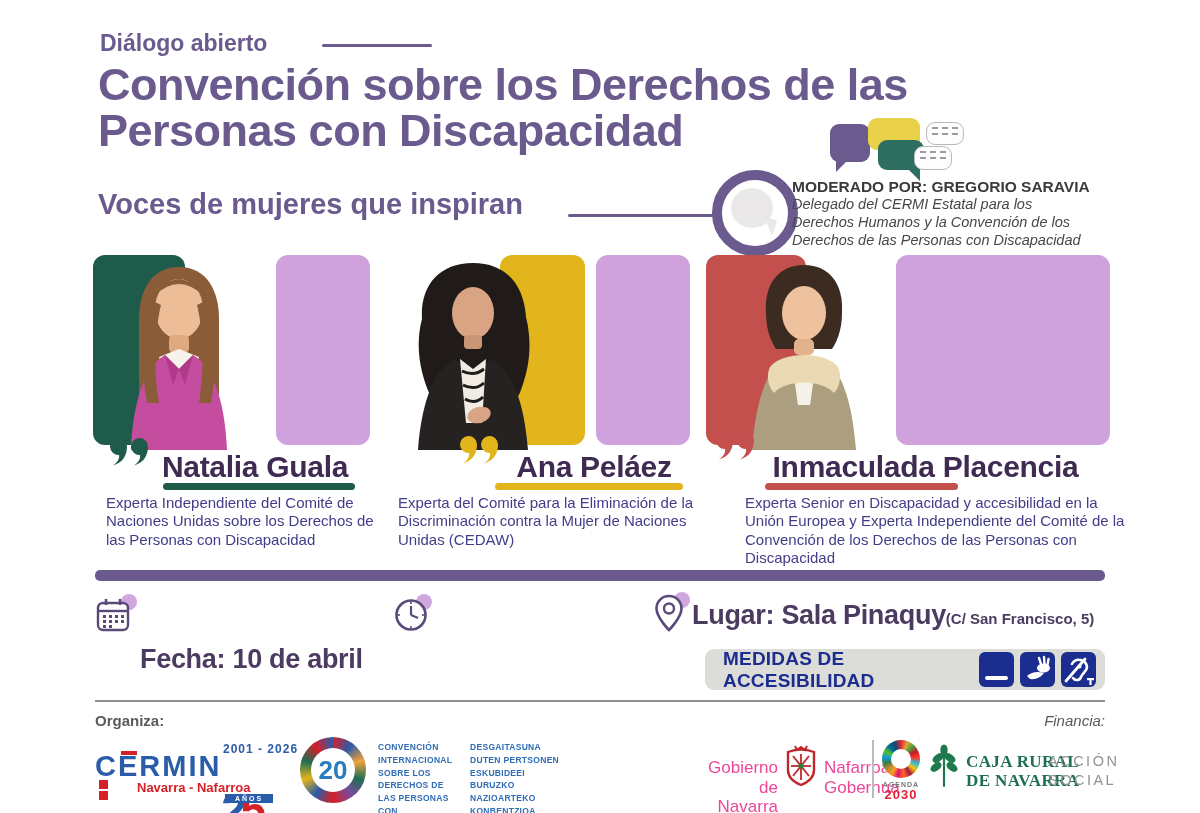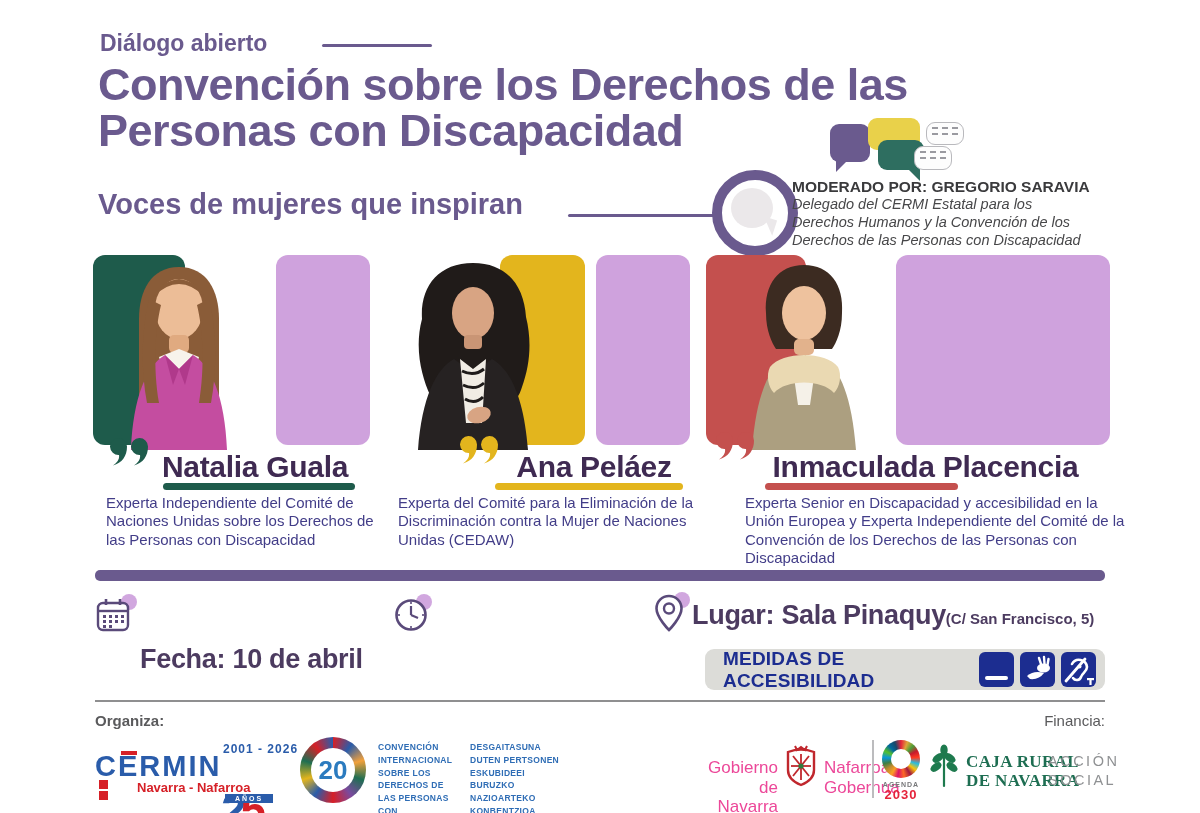--- a/index.html
+++ b/index.html
@@ -264,21 +264,21 @@
               <rect x="26" y="26" width="7" height="2.2"></rect>
               <rect x="28.4" y="26" width="2.2" height="7"></rect>
             </g>
         </svg>
       </span>
     </span>
   </div>
 
   <div class="abs footer-divider" style="left:95px;top:700px;width:1010px;"></div>
   <div class="abs footer-label" style="left:95px;top:712px;font-weight:bold;">Organiza:</div>
-  <div class="abs footer-label" style="left:1005px;top:712px;width:100px;text-align:right;">Financia:</div>
+  <div class="abs footer-label" style="left:1005px;top:712px;width:100px;text-align:right;font-style:italic;">Financia:</div>
 
   <div class="abs" style="left:95px;top:742px;width:210px;height:62px;">
     <div class="cermin-name" style="position:absolute;left:0;top:8px;">CERMIN</div>
     <div style="position:absolute;left:4px;top:38px;width:9px;height:9px;background:#d62027;"></div>
     <div style="position:absolute;left:4px;top:49px;width:9px;height:9px;background:#d62027;"></div>
     <div class="cermin-region" style="position:absolute;left:42px;top:38px;">Navarra - Nafarroa</div>
     <div class="cermin-years" style="position:absolute;left:128px;top:0px;">2001 - 2026</div>
     <div style="position:absolute;left:126px;top:20px;white-space:nowrap;margin-top:21px;">
       <span class="anniv-2">2</span><span class="anniv-5">5</span>
     </div>

